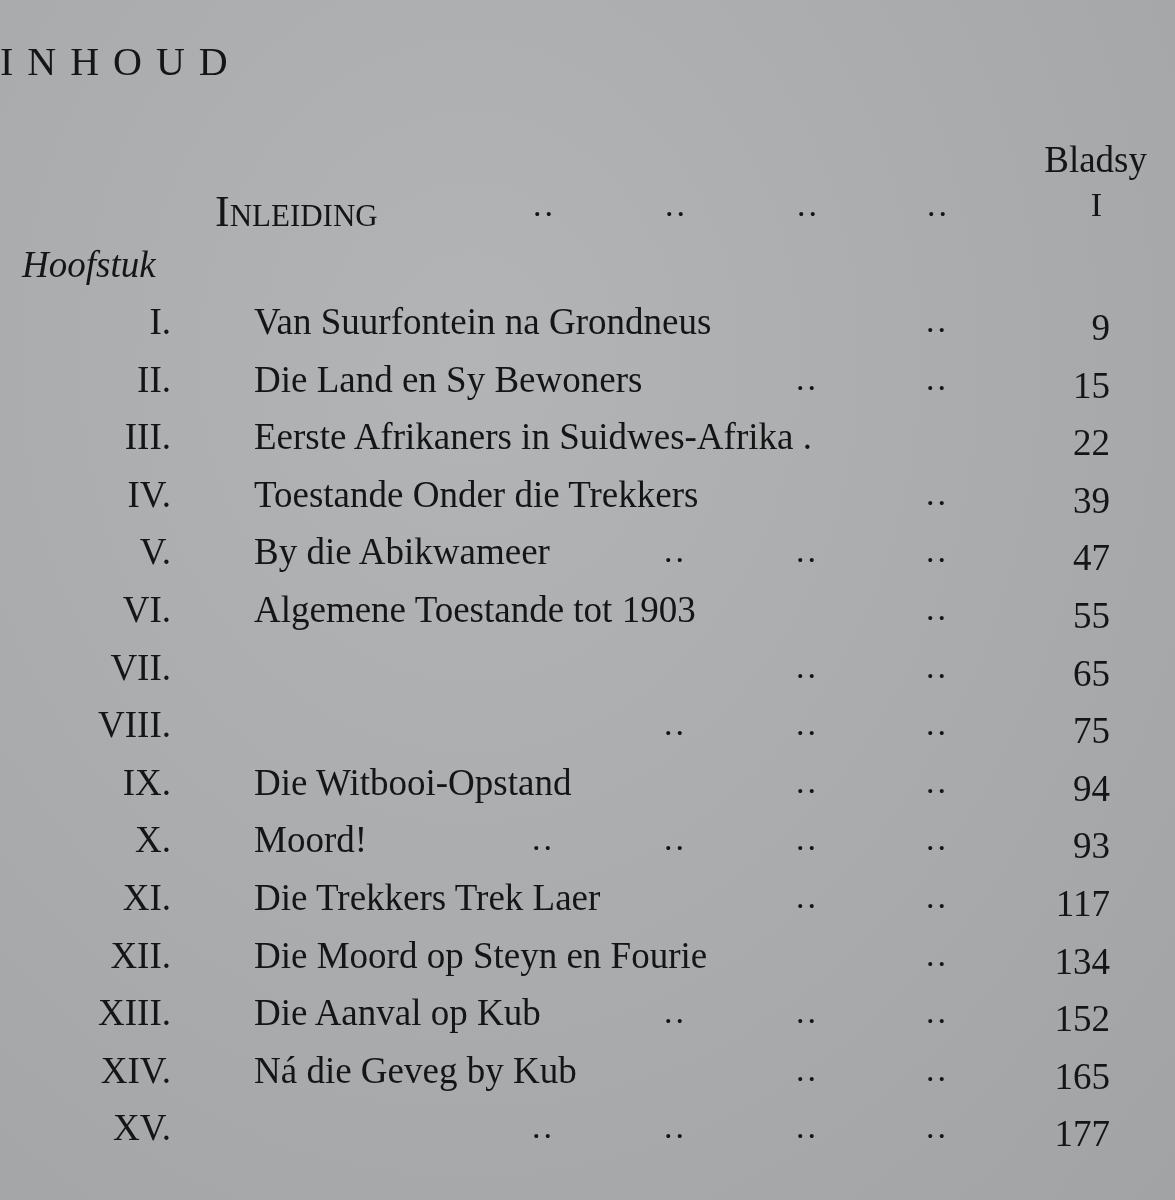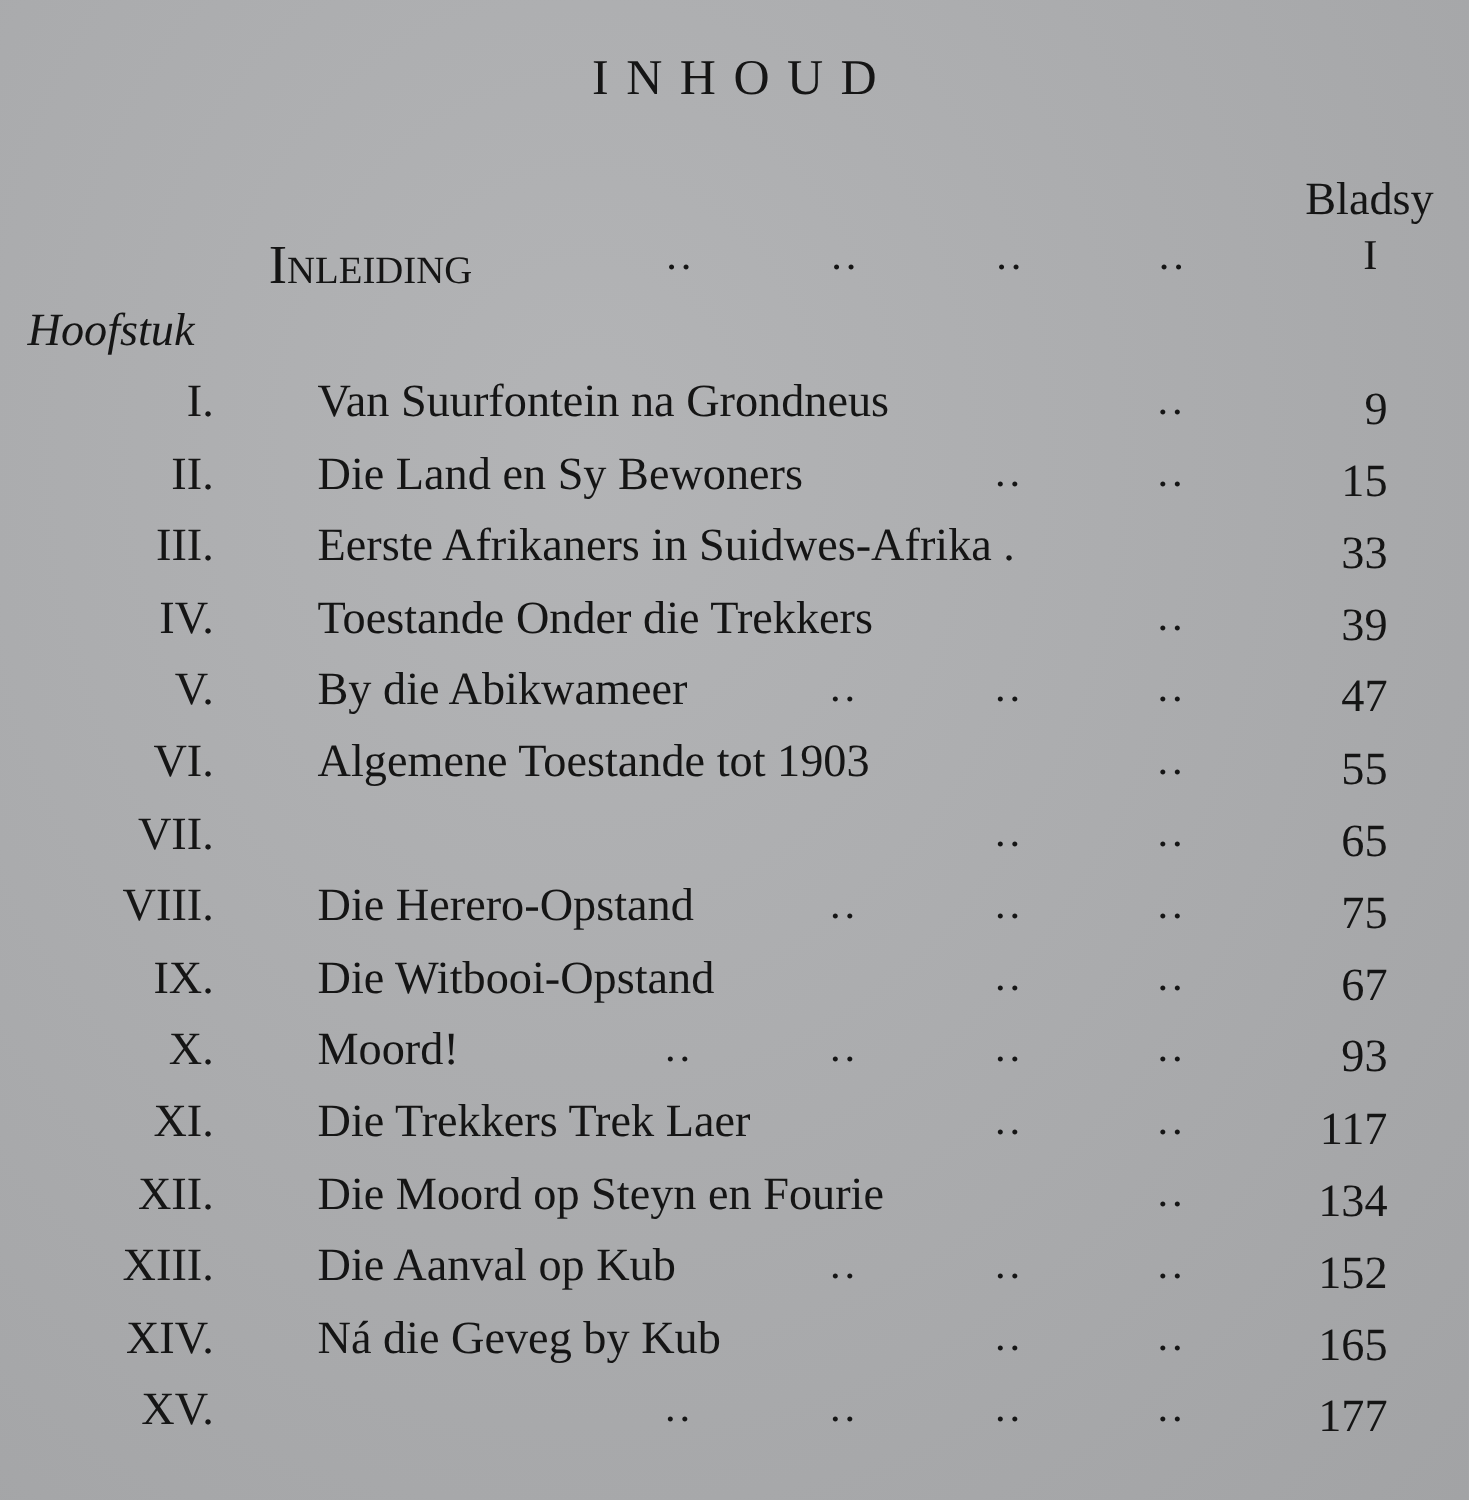--- a/index.html
+++ b/index.html
@@ -14,24 +14,22 @@
       font-family: "Liberation Serif", "DejaVu Serif", serif;
       color: #151515;
       position: relative;
       overflow: hidden;
     }
     .title {
       position: absolute;
       top: 38px;
       left: 0;
       width: 1175px;
-      text-align: center;
       font-size: 40px;
       letter-spacing: 14px;
-      padding-left: 14px;
       box-sizing: border-box;
     }
     .bladsy {
       position: absolute;
       top: 138px;
       right: 28px;
       font-size: 37px;
     }
     .intro {
       position: absolute;
@@ -124,21 +122,21 @@
     <div class="row">
       <span class="num">II.</span>
       <span class="ttl">Die Land en Sy Bewoners</span>
       <span class="dots" style="left: 796px; top: 2px;">..</span>
       <span class="dots" style="left: 926px; top: 2px;">..</span>
       <span class="pg">15</span>
     </div>
     <div class="row">
       <span class="num">III.</span>
       <span class="ttl">Eerste Afrikaners in Suidwes-Afrika .</span>
-      <span class="pg">33</span>
+      <span class="pg">22</span>
     </div>
     <div class="row">
       <span class="num">IV.</span>
       <span class="ttl">Toestande Onder die Trekkers</span>
       <span class="dots" style="left: 926px; top: 2px;">..</span>
       <span class="pg">39</span>
     </div>
     <div class="row">
       <span class="num">V.</span>
       <span class="ttl">By die Abikwameer</span>
@@ -154,32 +152,31 @@
       <span class="pg">55</span>
     </div>
     <div class="row">
       <span class="num">VII.</span>
       <span class="dots" style="left: 796px; top: 2px;">..</span>
       <span class="dots" style="left: 926px; top: 2px;">..</span>
       <span class="pg">65</span>
     </div>
     <div class="row">
       <span class="num">VIII.</span>
-      <span class="ttl">Die Herero-Opstand</span>
       <span class="dots" style="left: 664px; top: 2px;">..</span>
       <span class="dots" style="left: 796px; top: 2px;">..</span>
       <span class="dots" style="left: 926px; top: 2px;">..</span>
       <span class="pg">75</span>
     </div>
     <div class="row">
       <span class="num">IX.</span>
       <span class="ttl">Die Witbooi-Opstand</span>
       <span class="dots" style="left: 796px; top: 2px;">..</span>
       <span class="dots" style="left: 926px; top: 2px;">..</span>
-      <span class="pg">67</span>
+      <span class="pg">94</span>
     </div>
     <div class="row">
       <span class="num">X.</span>
       <span class="ttl">Moord!</span>
       <span class="dots" style="left: 532px; top: 2px;">..</span>
       <span class="dots" style="left: 664px; top: 2px;">..</span>
       <span class="dots" style="left: 796px; top: 2px;">..</span>
       <span class="dots" style="left: 926px; top: 2px;">..</span>
       <span class="pg">93</span>
     </div>

